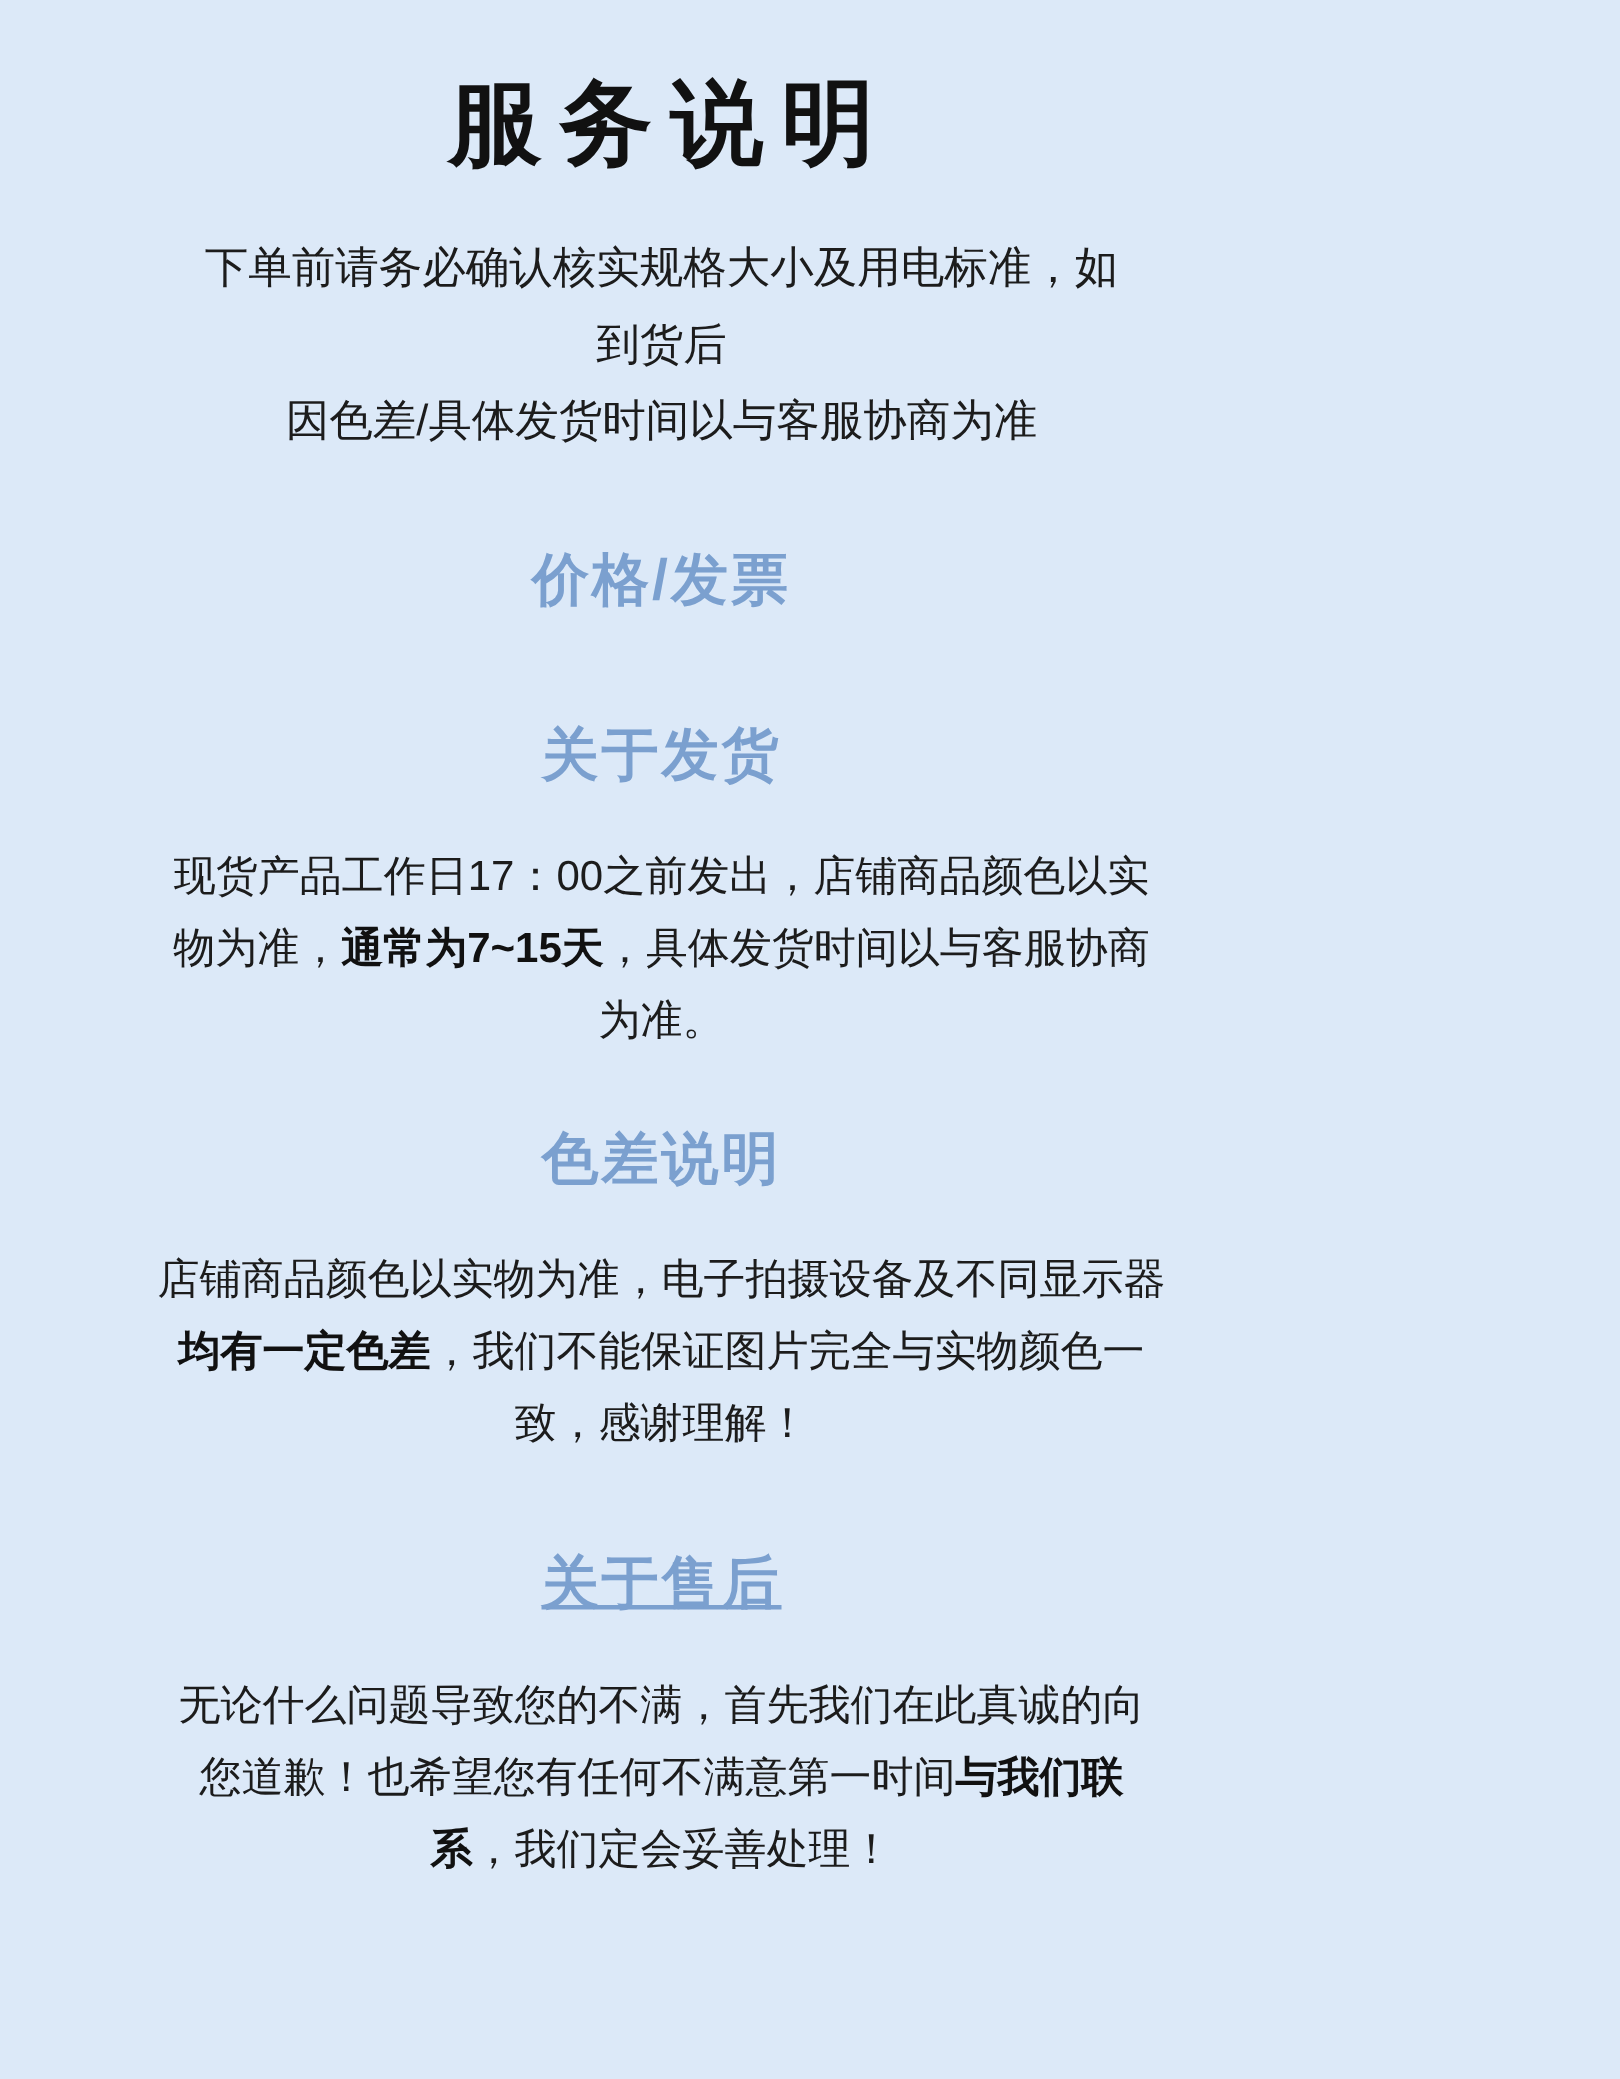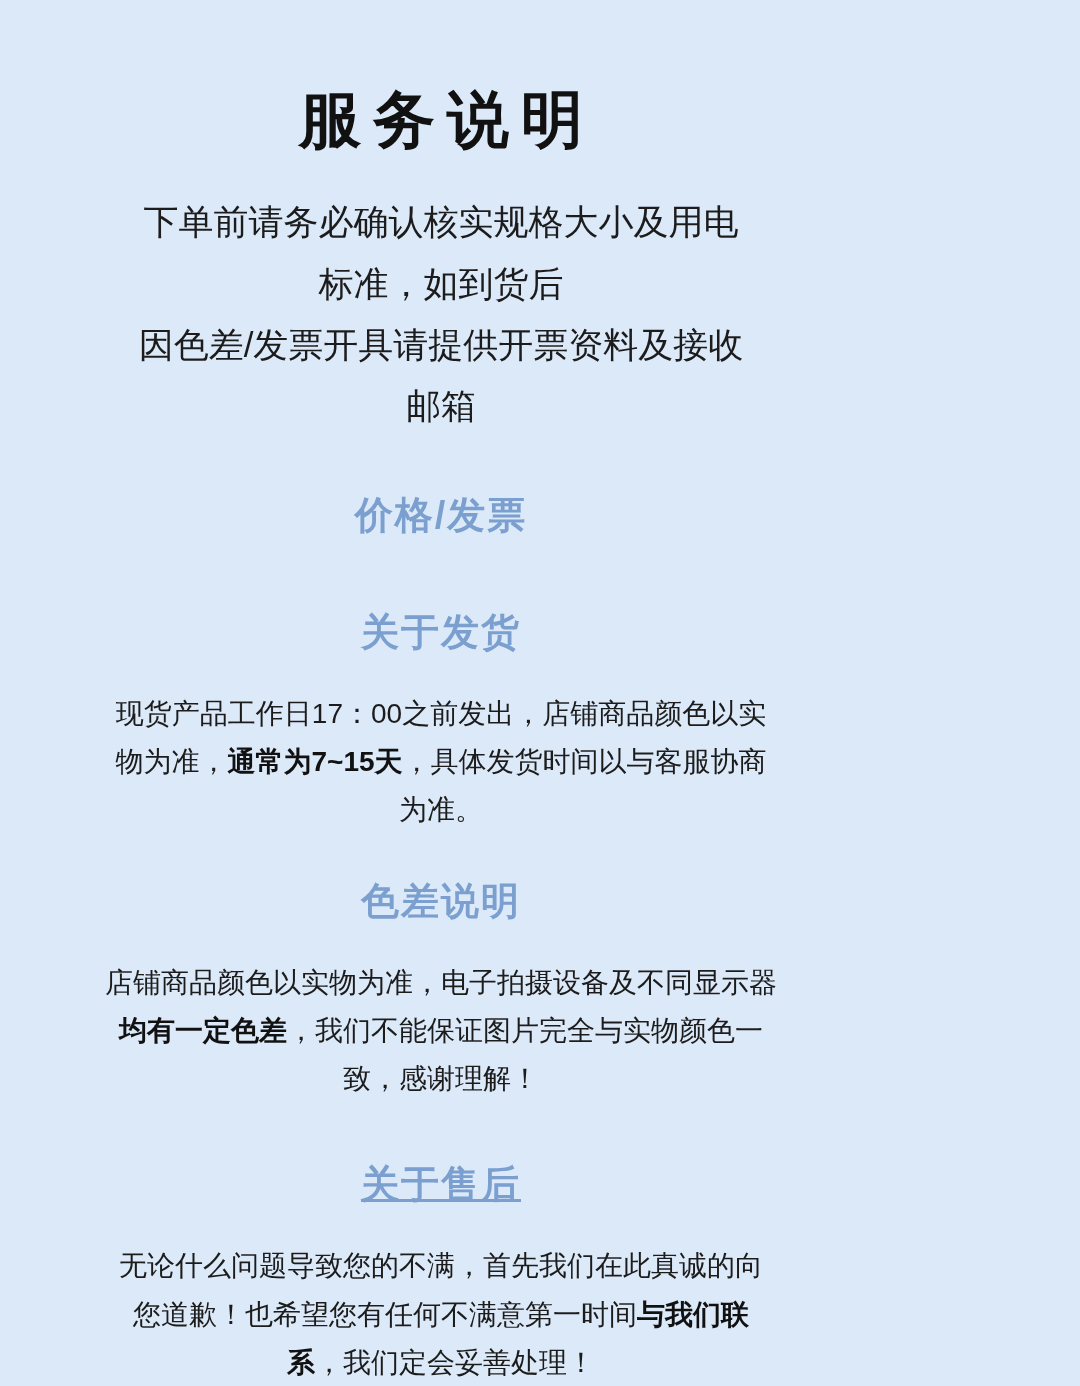--- a/index.html
+++ b/index.html
@@ -11,36 +11,36 @@
     height: 1386px;
     background: #dce9f8;
     font-family: "Liberation Sans", sans-serif;
     color: #1a1a1a;
     overflow: hidden;
   }
   .page {
     width: 882px;
     height: 1386px;
     box-sizing: border-box;
-    padding: 61px 60px 0 60px;
+    padding: 24px 60px 0 60px;
     position: relative;
   }
   .main-title {
     text-align: center;
     font-size: 62px;
     font-weight: bold;
     letter-spacing: 12px;
     color: #111111;
     margin: 22px 0 0 0;
     line-height: 1.2;
     text-indent: 12px;
   }
   .intro {
     text-align: center;
-    font-size: 35px;
+    font-size: 29px;
     line-height: 1.75;
     color: #1c1c1c;
     margin-top: 34px;
     padding: 0 70px;
   }
   .section {
     margin-top: 10px;
   }
   .section-title {
     text-align: center;
@@ -71,21 +71,21 @@
 </style>
 </head>
 <body>
 
 <div class="page">
 
   <h1 class="main-title">服务说明</h1>
 
   <div class="intro">
     <div>下单前请务必确认核实规格大小及用电标准，如到货后</div>
-    <div>因色差/发票开具请提供开票资料及接收邮箱</div>
+    <div>因色差/具体发货时间以与客服协商为准</div>
   </div>
 
   <div class="section s1">
     <h2 class="section-title">价格/发票</h2>
   </div>
 
   <div class="section s2">
     <h2 class="section-title">关于发货</h2>
     <p class="section-body"><span>现货产品工作日17：00之前发出，店铺商品颜色以实物为准，</span><b>通常为7~15天</b><span>，具体发货时间以与客服协商为准。</span></p>
   </div>

